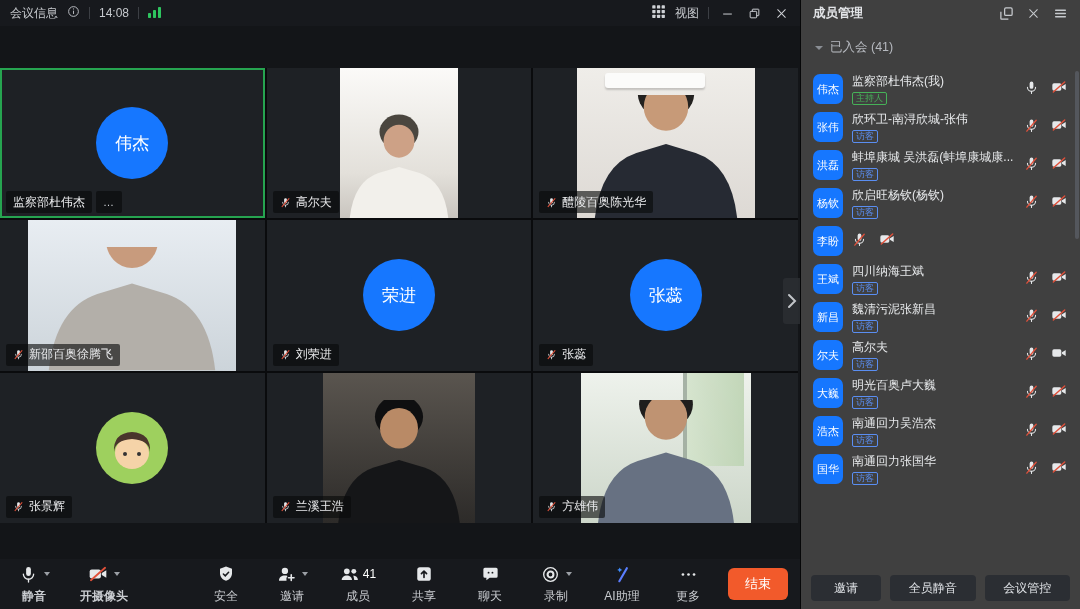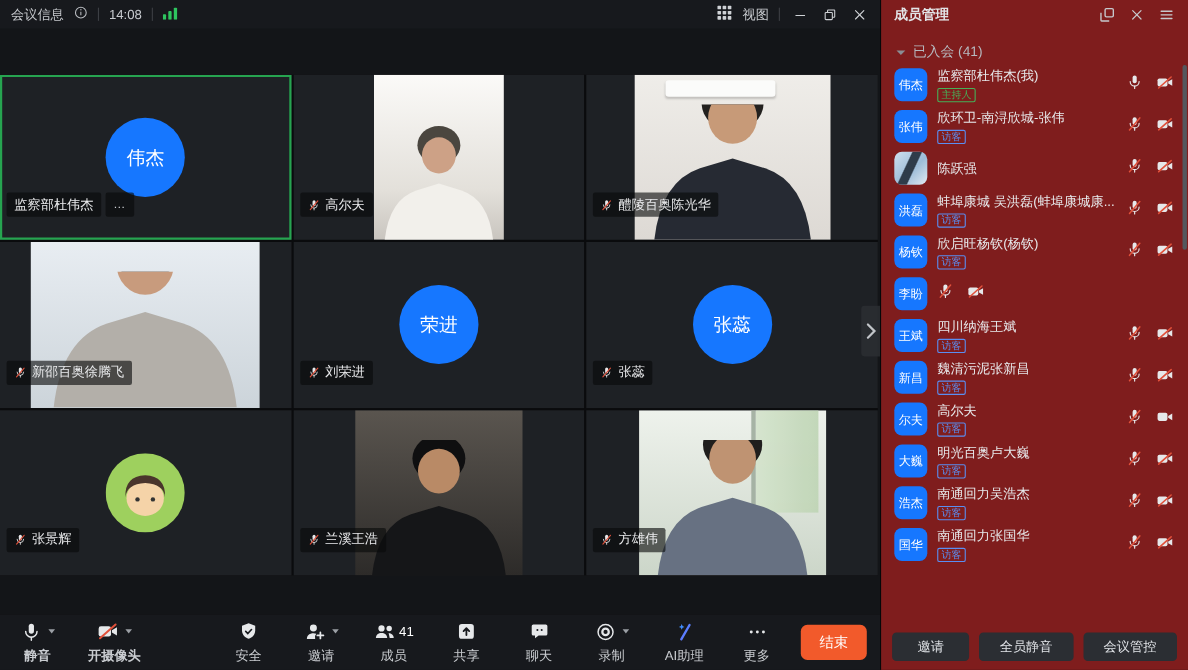--- a/index.html
+++ b/index.html
@@ -24,21 +24,21 @@
   .big-avatar { position:absolute; top:50%; left:50%; transform:translate(-50%,-50%);
     width:72px; height:72px; border-radius:50%; background:var(--accent_blue);
     color:#fff; font-size:17px; display:flex; align-items:center; justify-content:center; }
   .big-face { position:absolute; top:50%; left:50%; transform:translate(-50%,-50%); width:72px; height:72px; }
   .video { position:absolute; top:0; bottom:0; left:50%; transform:translateX(-50%); }
   .person { position:absolute; bottom:0; left:0; width:100%; height:82%; }
   .ac { position:absolute; top:5px; left:16%; width:56%; height:15px; background:#fbfbfa;
     border-radius:3px; box-shadow:0 2px 2px rgba(0,0,0,.18); }
   .winframe { position:absolute; right:4%; top:0; height:62%; width:36%;
     background:linear-gradient(90deg,#d4e3cc,#bed4b4); border-left:4px solid #9fac9e; opacity:.9; }
-  .label-row { position:absolute; left:6px; bottom:21px; display:flex; gap:4px; max-width:92%; }
+  .label-row { position:absolute; left:6px; bottom:5px; display:flex; gap:4px; max-width:92%; }
   .label { display:flex; align-items:center; gap:5px; background:rgba(8,9,10,.62);
     color:#e9eaec; font-size:12px; padding:2.5px 7px; border-radius:2px; white-space:nowrap; overflow:hidden; }
   .lbl-mic { display:flex; align-items:center; }
   .tile-more { background:rgba(8,9,10,.62); color:#cfd2d6; font-size:11px; border-radius:2px;
     padding:2.5px 7px; display:flex; align-items:center; letter-spacing:1px; }
   .next { position:absolute; right:0; top:252px; width:17px; height:46px; background:rgba(44,46,50,.85);
     border-radius:3px 0 0 3px; display:flex; align-items:center; justify-content:center; }
 
   .toolbar { height:50px; flex:none; display:flex; align-items:center; padding:0 12px; background:#17191d; }
   #tb-left { display:flex; gap:24px;font-weight:bold; }
@@ -46,31 +46,31 @@
   .tb-item { display:flex; flex-direction:column; align-items:center; justify-content:flex-end; gap:3px;
     color:#c9ccd0; font-size:12px; min-width:44px; }
   .tb-ico { position:relative; height:21px; display:flex; align-items:center; justify-content:center; }
   .tb-count { color:#fff; font-size:12px; margin-left:3px; }
   .caret { width:0; height:0; border-left:3.5px solid transparent; border-right:3.5px solid transparent;
     border-top:4px solid #9ca0a6; margin-left:6px; }
   .end-btn { margin-left:auto; background:var(--end_button); color:#fff; font-size:13px;
     padding:7px 17px; border-radius:6px; border:none; }
 
   
-  .panel { width:280px; background:#7f1d1d; border-left:1px solid #060708; display:flex; flex-direction:column; }
+  .panel { width:280px; background:#404040; border-left:1px solid #060708; display:flex; flex-direction:column; }
   .p-header { height:26px; flex:none; display:flex; align-items:center; padding:0 12px;
     color:#e2e4e7; font-size:12.5px; font-weight:bold; }
   .p-hicons { margin-left:auto; display:flex; gap:13px; align-items:center; }
   .p-hicons > span { display:flex; align-items:center; }
   .search { margin:7px 12px 0; height:25px; background:#22252a; border-radius:4px;
     display:flex; align-items:center; padding:0 8px; gap:6px; flex:none; }
   .search input { flex:1; background:transparent; border:none; outline:none; color:#cfd2d6; font-size:12px;
     font-family:inherit; }
   .search input::placeholder { color:#70747b; }
-  .section { display:flex; align-items:center; gap:7px; margin:13px 14px 0; color:#b6b9bf; font-size:12.5px; flex:none; }
+  .section { display:flex; align-items:center; gap:7px; margin:13px 14px 12px; color:#b6b9bf; font-size:12.5px; flex:none; }
   .sec-caret { width:0; height:0; border-top:4.5px solid #8a8e94; border-left:4px solid transparent; border-right:4px solid transparent; }
   .list { flex:1; position:relative; overflow:hidden; padding-top:2px; }
   .row { height:38px; display:flex; align-items:center; padding:0 13px 0 12px; gap:9px; }
   .avatar { width:30px; height:30px; border-radius:7px; background:var(--accent_blue); color:#fff;
     font-size:11px; display:flex; align-items:center; justify-content:center; flex:none; position:relative; overflow:hidden; }
   .av-photo { background:linear-gradient(135deg,#cfe0ee 0%,#9cbcd8 55%,#e2ebf3 100%); }
   .av-photo::after { content:""; position:absolute; inset:0;
     background:linear-gradient(115deg,transparent 36%,#2e3c4a 39%,#2e3c4a 56%,transparent 59%); }
   .m-info { flex:1; min-width:0; display:flex; flex-direction:column; justify-content:center; gap:2px; }
   .m-name { color:#e7e9eb; font-size:12px; white-space:nowrap; overflow:hidden; text-overflow:ellipsis; }
@@ -504,39 +504,20 @@
                 <line x1="4.5" y1="21" x2="19.5" y2="3.5" stroke="#e0503a" stroke-width="2.2" stroke-linecap="round"></line>
               </svg></span>
             <span><svg width="16" height="16" viewBox="0 0 24 24">
                 <rect x="2" y="6.5" width="13.5" height="11" rx="2.5" fill="#e6e8ea"></rect>
                 <path d="M16.5 10.8l5.5-3.3v9l-5.5-3.3z" fill="#e6e8ea"></path>
                 <line x1="3.5" y1="19.5" x2="20.5" y2="4.5" stroke="#e0503a" stroke-width="2.2" stroke-linecap="round"></line>
               </svg></span>
           </div>
         </div>
         <div class="row">
-          <div class="avatar av-photo"></div>
-          <div class="m-info">
-            <div class="m-name">陈跃强</div>
-          </div>
-          <div class="m-icons">
-            <span><svg width="15" height="15" viewBox="0 0 24 24">
-                <rect x="9" y="2.5" width="6" height="11.5" rx="3" fill="#e6e8ea"></rect>
-                <path d="M5.5 11.5a6.5 6.5 0 0 0 13 0" fill="none" stroke="#e6e8ea" stroke-width="1.7" stroke-linecap="round"></path>
-                <line x1="12" y1="18" x2="12" y2="21.5" stroke="#e6e8ea" stroke-width="1.7" stroke-linecap="round"></line>
-                <line x1="4.5" y1="21" x2="19.5" y2="3.5" stroke="#e0503a" stroke-width="2.2" stroke-linecap="round"></line>
-              </svg></span>
-            <span><svg width="16" height="16" viewBox="0 0 24 24">
-                <rect x="2" y="6.5" width="13.5" height="11" rx="2.5" fill="#e6e8ea"></rect>
-                <path d="M16.5 10.8l5.5-3.3v9l-5.5-3.3z" fill="#e6e8ea"></path>
-                <line x1="3.5" y1="19.5" x2="20.5" y2="4.5" stroke="#e0503a" stroke-width="2.2" stroke-linecap="round"></line>
-              </svg></span>
-          </div>
-        </div>
-        <div class="row">
           <div class="avatar">洪磊</div>
           <div class="m-info">
             <div class="m-name">蚌埠康城 吴洪磊(蚌埠康城康...</div>
             <span class="badge guest">访客</span>
           </div>
           <div class="m-icons">
             <span><svg width="15" height="15" viewBox="0 0 24 24">
                 <rect x="9" y="2.5" width="6" height="11.5" rx="3" fill="#e6e8ea"></rect>
                 <path d="M5.5 11.5a6.5 6.5 0 0 0 13 0" fill="none" stroke="#e6e8ea" stroke-width="1.7" stroke-linecap="round"></path>
                 <line x1="12" y1="18" x2="12" y2="21.5" stroke="#e6e8ea" stroke-width="1.7" stroke-linecap="round"></line>

